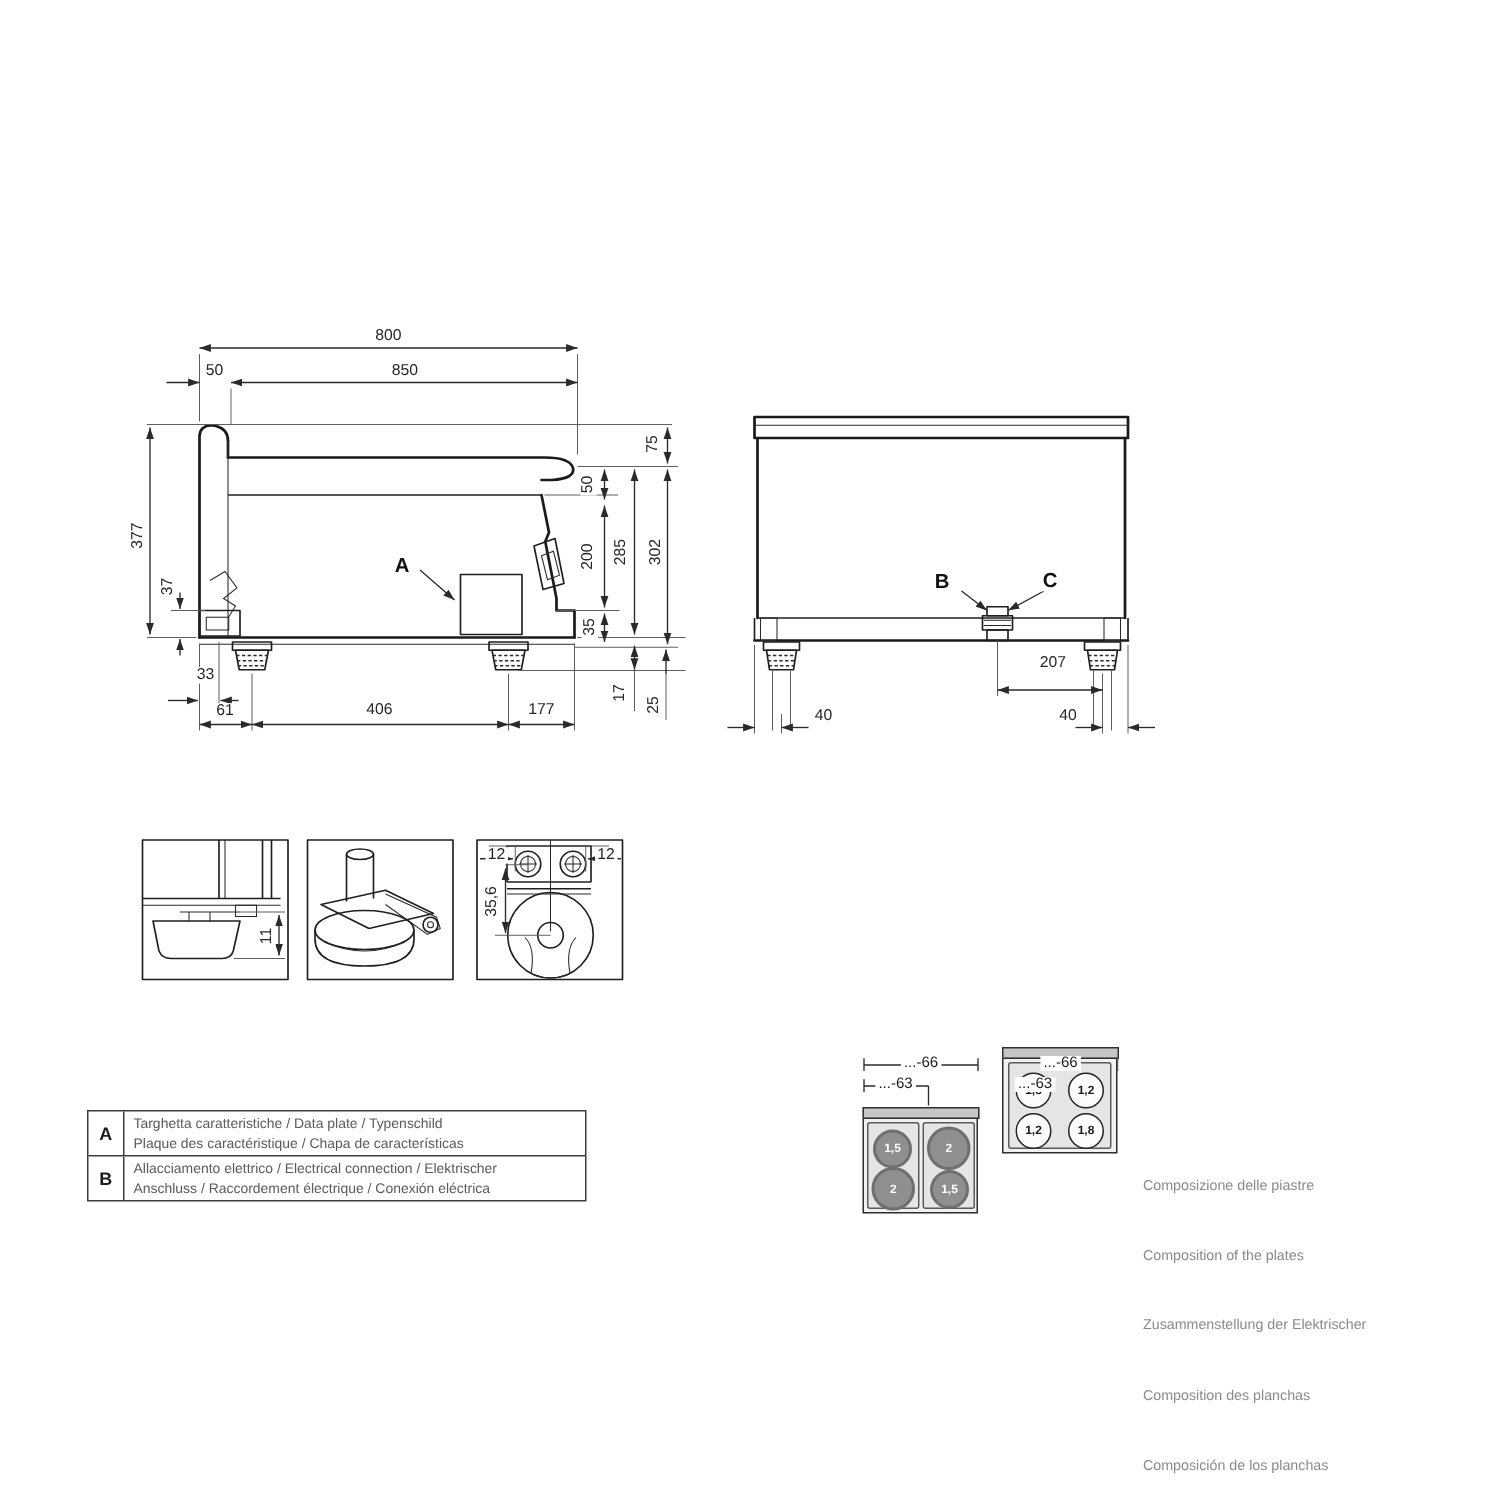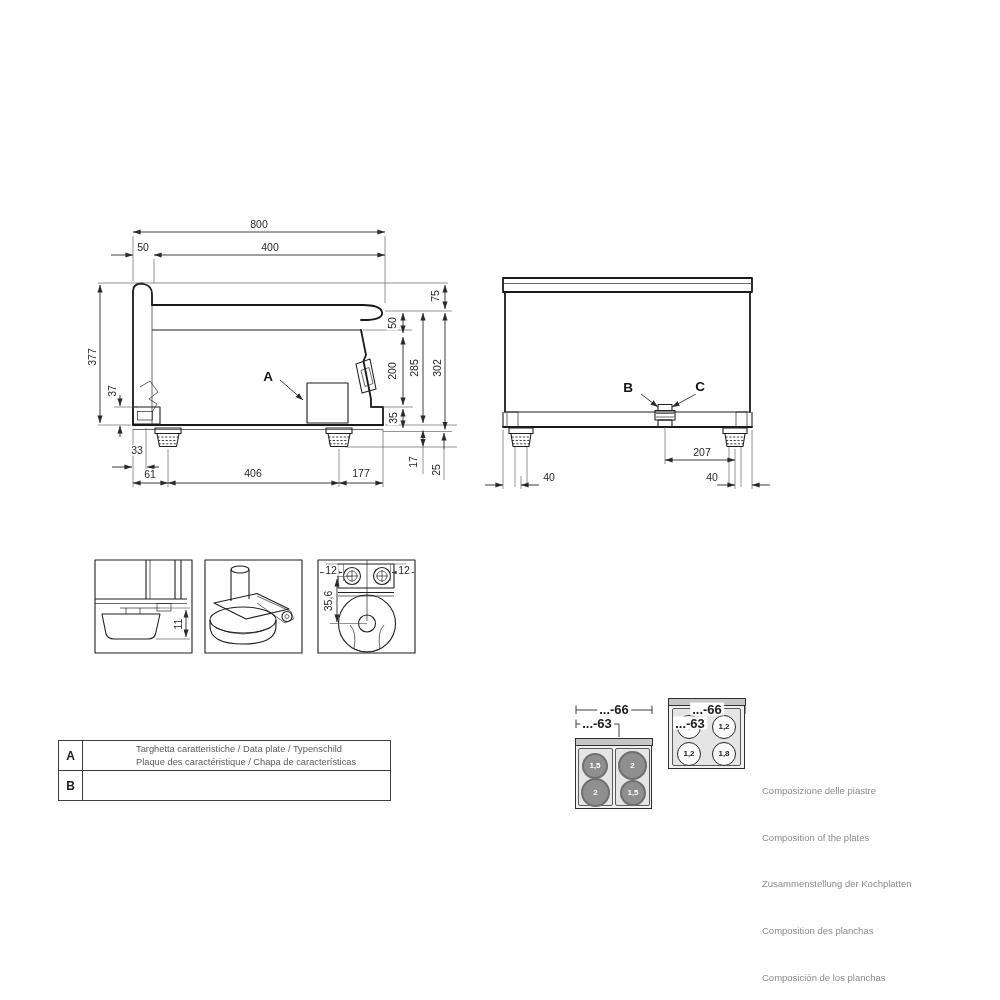--- a/index.html
+++ b/index.html
@@ -11,29 +11,29 @@
   .t0{stroke:#2a2a2a;stroke-width:0.7;fill:none;}
   .dl{stroke:#2a2a2a;stroke-width:0.9;fill:none;}
   .xl{stroke:#5a5a5a;stroke-width:0.65;fill:none;}
   .hz{stroke:#2a2a2a;stroke-width:0.9;stroke-dasharray:2.2 1.6;fill:none;}
   .dim{position:absolute;transform:translate(-50%,-50%);font-size:10.5px;color:#262626;
        background:#fff;padding:0 1.5px;white-space:nowrap;line-height:1;}
   .dimv{position:absolute;transform:translate(-50%,-50%) rotate(-90deg);font-size:10.5px;
        color:#262626;background:#fff;padding:0 1.5px;white-space:nowrap;line-height:1;}
   .partlbl{position:absolute;transform:translate(-50%,-50%);font-size:13.5px;font-weight:bold;
        color:#111;background:#fff;padding:0 2px;line-height:1;}
-  .pdim{position:absolute;transform:translate(-50%,-50%);font-size:13px;font-weight:bold;
+  .pdim{position:absolute;transform:translate(-50%,-50%);font-size:10px;font-weight:normal;
        color:#1c1c1c;background:#fff;padding:0 2px;line-height:1;white-space:nowrap;}
   .legend{position:absolute;left:58px;top:740px;width:331px;border:1px solid #3c3c3c;
        color:#5a5a5a;background:#fff;}
   .legend .lrow{display:flex;align-items:stretch;min-height:29px;}
   .legend .lrow + .lrow{border-top:1px solid #3c3c3c;}
   .legend .lkey{width:23px;border-right:1px solid #3c3c3c;display:flex;align-items:center;
        justify-content:center;font-weight:bold;font-size:12px;color:#1d1d1d;}
-  .legend .ltext{flex:1;padding:2px 6px;font-size:9.3px;line-height:1.35;margin-left:47px;}
+  .legend .ltext{flex:1;padding:2px 6px;font-size:9.3px;line-height:1.35;}
   .caption{position:absolute;left:762px;top:750px;font-size:9.5px;color:#8a8a8a;line-height:1.13;}
   .caption span{display:block;margin-top:36px;}
   .plate{position:absolute;width:78px;height:72px;}
   .plate .band{position:absolute;left:0;top:0;width:76px;height:6px;border:1px solid #2f2f2f;
        background:#c6c6c6;}
   .plate .body{position:absolute;left:0;top:7px;width:75px;height:62px;border:1.5px solid #2f2f2f;
        background:#f1f1f1;}
   .plate .panel{position:absolute;border:1px solid #5a5a5a;background:#e5e5e5;border-radius:2px;}
   .pcircle{position:absolute;border-radius:50%;display:flex;align-items:center;justify-content:center;
        font-size:8px;font-weight:bold;line-height:1;}
@@ -254,59 +254,63 @@
       <line class="dl" x1="669" y1="710" x2="745" y2="710"></line>
       <line class="dl" x1="669" y1="705.5" x2="669" y2="714"></line>
       <line class="dl" x1="745" y1="705.5" x2="745" y2="714"></line>
       <line class="dl" x1="669" y1="724" x2="712" y2="724"></line>
       <line class="dl" x1="669" y1="719.5" x2="669" y2="728"></line>
       <line class="dl" x1="712" y1="724" x2="712" y2="737"></line>
     </g>
   </svg>
 
   <span class="dim" style="left:259px;top:224px">800</span>
-  <span class="dim" style="left:270px;top:247px">400</span>
+  <span class="dim" style="left:270px;top:247px">850</span>
   <span class="dim" style="left:143px;top:247px">50</span>
   <span class="dimv" style="left:92px;top:357px">377</span>
   <span class="dimv" style="left:112px;top:391px">37</span>
   <span class="dim" style="left:137px;top:450px">33</span>
   <span class="dim" style="left:150px;top:474px">61</span>
   <span class="dim" style="left:253px;top:473px">406</span>
   <span class="dim" style="left:361px;top:473px">177</span>
   <span class="dimv" style="left:435px;top:296px">75</span>
   <span class="dimv" style="left:392px;top:323px">50</span>
   <span class="dimv" style="left:392px;top:371px">200</span>
   <span class="dimv" style="left:414px;top:368px">285</span>
   <span class="dimv" style="left:437px;top:368px">302</span>
   <span class="dimv" style="left:393px;top:418px">35</span>
   <span class="dimv" style="left:413px;top:462px">17</span>
   <span class="dimv" style="left:436px;top:470px">25</span>
   <span class="partlbl" style="left:268px;top:377px">A</span>
 
   <span class="partlbl" style="left:628px;top:388px">B</span>
   <span class="partlbl" style="left:700px;top:387px">C</span>
-  <span class="dim" style="left:702px;top:452px">207</span>
+  <span class="dim" style="left:702px;top:442px">207</span>
   <span class="dim" style="left:549px;top:477px">40</span>
   <span class="dim" style="left:712px;top:477px">40</span>
 
   <span class="dimv" style="left:178px;top:624px">11</span>
   <span class="dim" style="left:331px;top:570px">12</span>
   <span class="dim" style="left:404px;top:570px">12</span>
   <span class="dimv" style="left:328px;top:601px">35,6</span>
 
   <div class="legend">
     <div class="lrow">
       <div class="lkey">A</div>
       <div class="ltext">
         <div>Targhetta caratteristiche / Data plate / Typenschild</div>
         <div>Plaque des caractéristique / Chapa de características</div>
       </div>
     </div>
     <div class="lrow">
       <div class="lkey">B</div>
+      <div class="ltext">
+        <div>Allacciamento elettrico / Electrical connection / Elektrischer</div>
+        <div>Anschluss / Raccordement électrique / Conexión eléctrica</div>
+      </div>
     </div>
   </div>
 
   <div class="plate" style="left:575px;top:738px">
     <div class="band"></div>
     <div class="body"></div>
     <div class="panel" style="left:3px;top:10px;width:33px;height:56px"></div>
     <div class="panel" style="left:40px;top:10px;width:33px;height:56px"></div>
     <div class="pcircle pc-dark" style="left:7px;top:15px;width:22px;height:22px">1,5</div>
     <div class="pcircle pc-dark" style="left:43px;top:13px;width:25px;height:25px">2</div>
@@ -325,18 +329,18 @@
   </div>
 
   <span class="pdim" style="left:614px;top:709px">...-66</span>
   <span class="pdim" style="left:597px;top:723px">...-63</span>
   <span class="pdim" style="left:707px;top:709px">...-66</span>
   <span class="pdim" style="left:690px;top:723px">...-63</span>
 
   <div class="caption">
     <span>Composizione delle piastre</span>
     <span>Composition of the plates</span>
-    <span>Zusammenstellung der Kochplatten</span>
+    <span>Zusammenstellung der Elektrischer</span>
     <span>Composition des planchas</span>
     <span>Composición de los planchas</span>
   </div>
 
 </div>
 
 </body></html>

